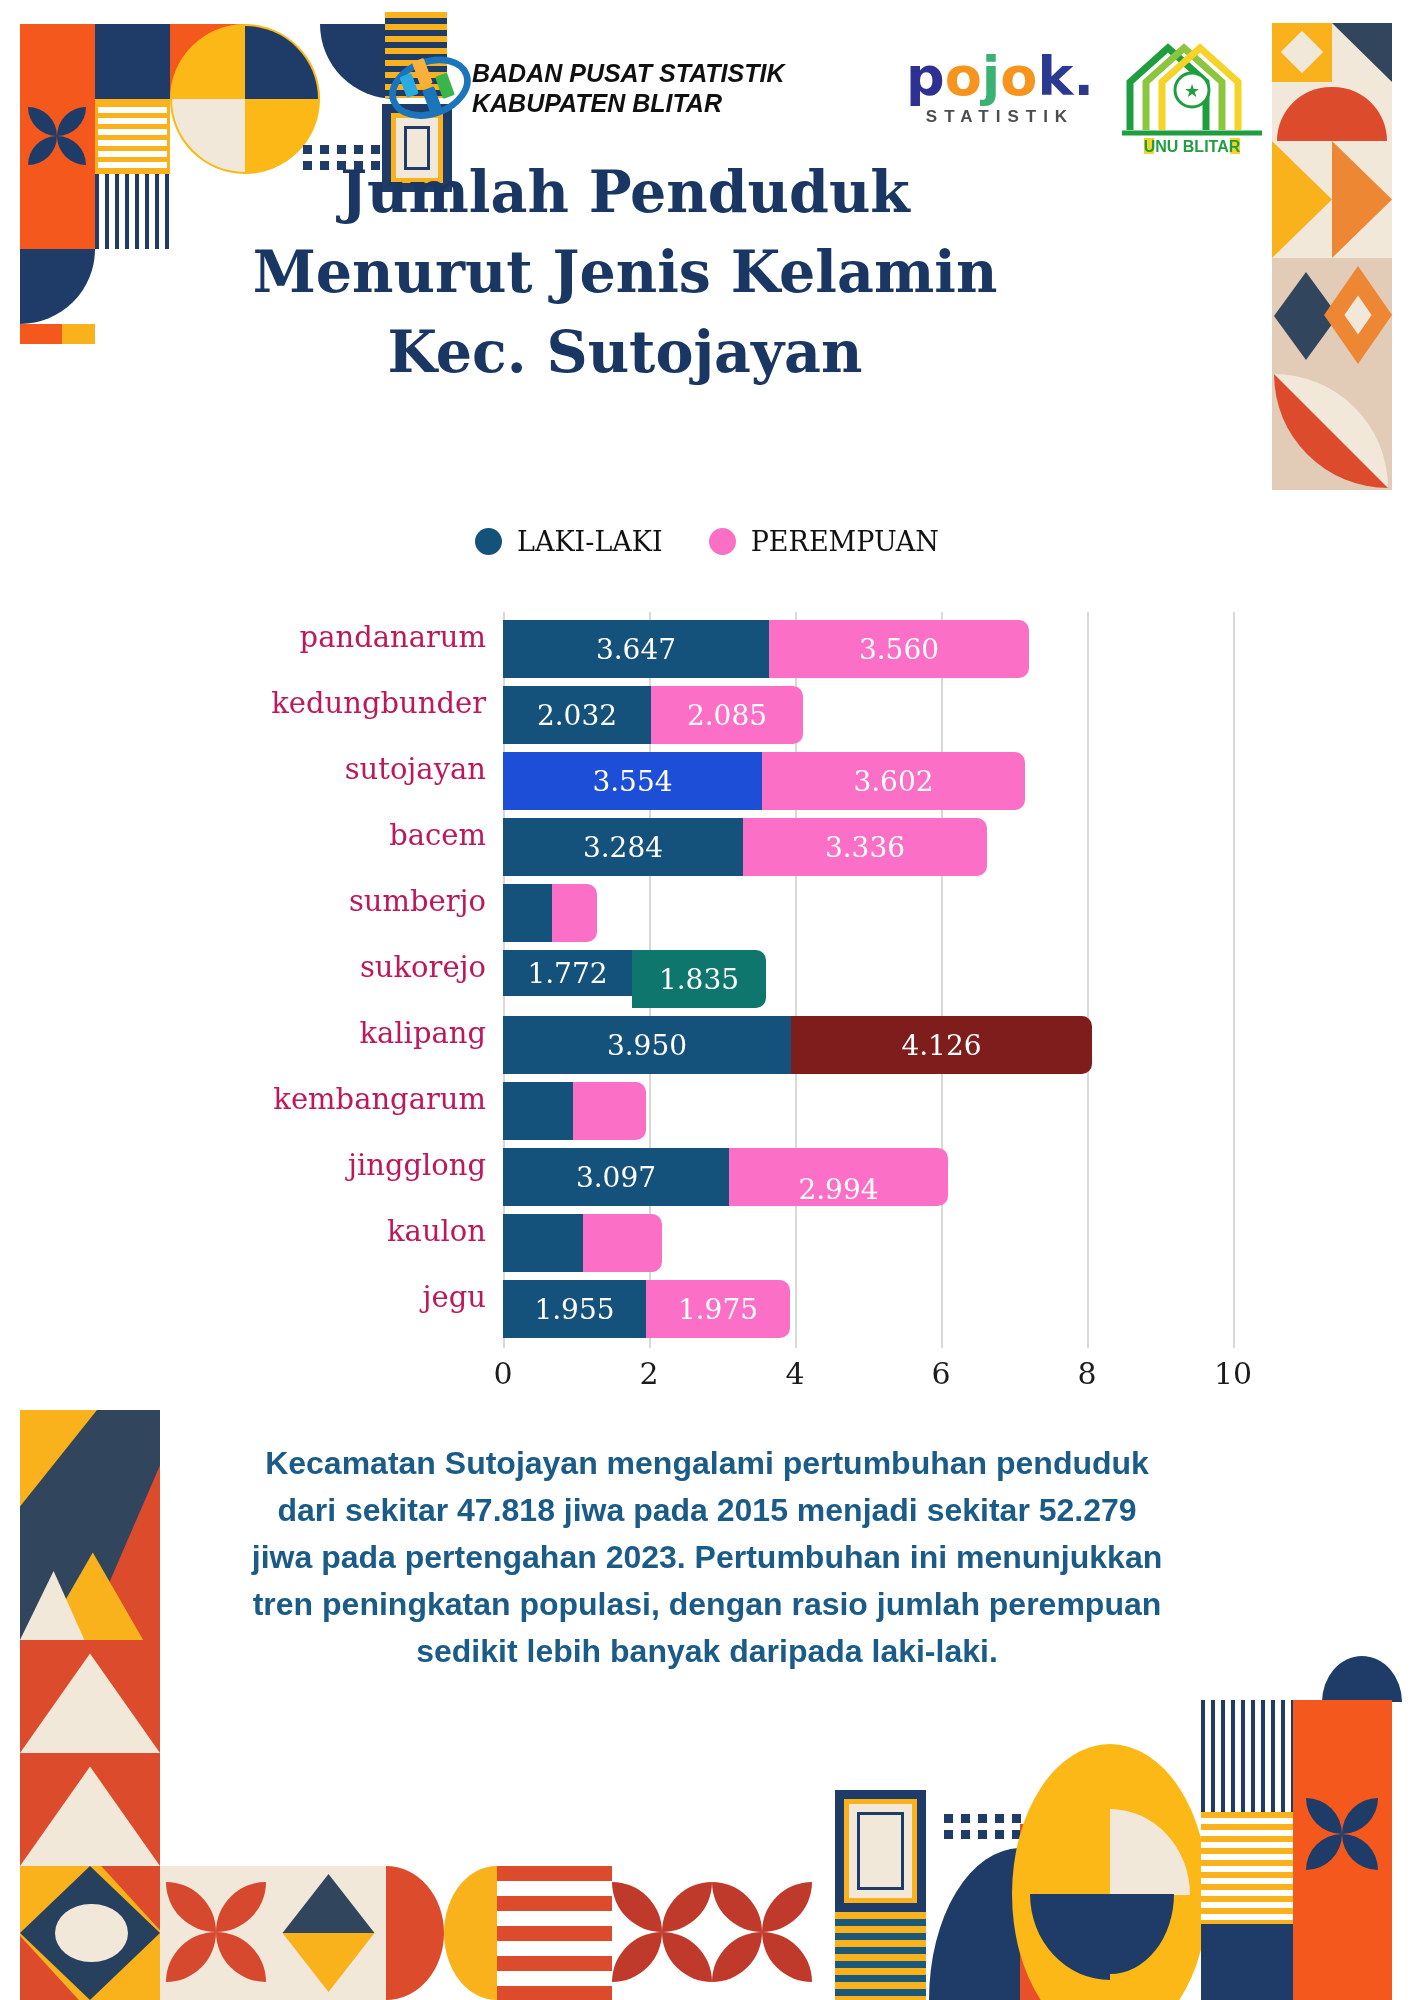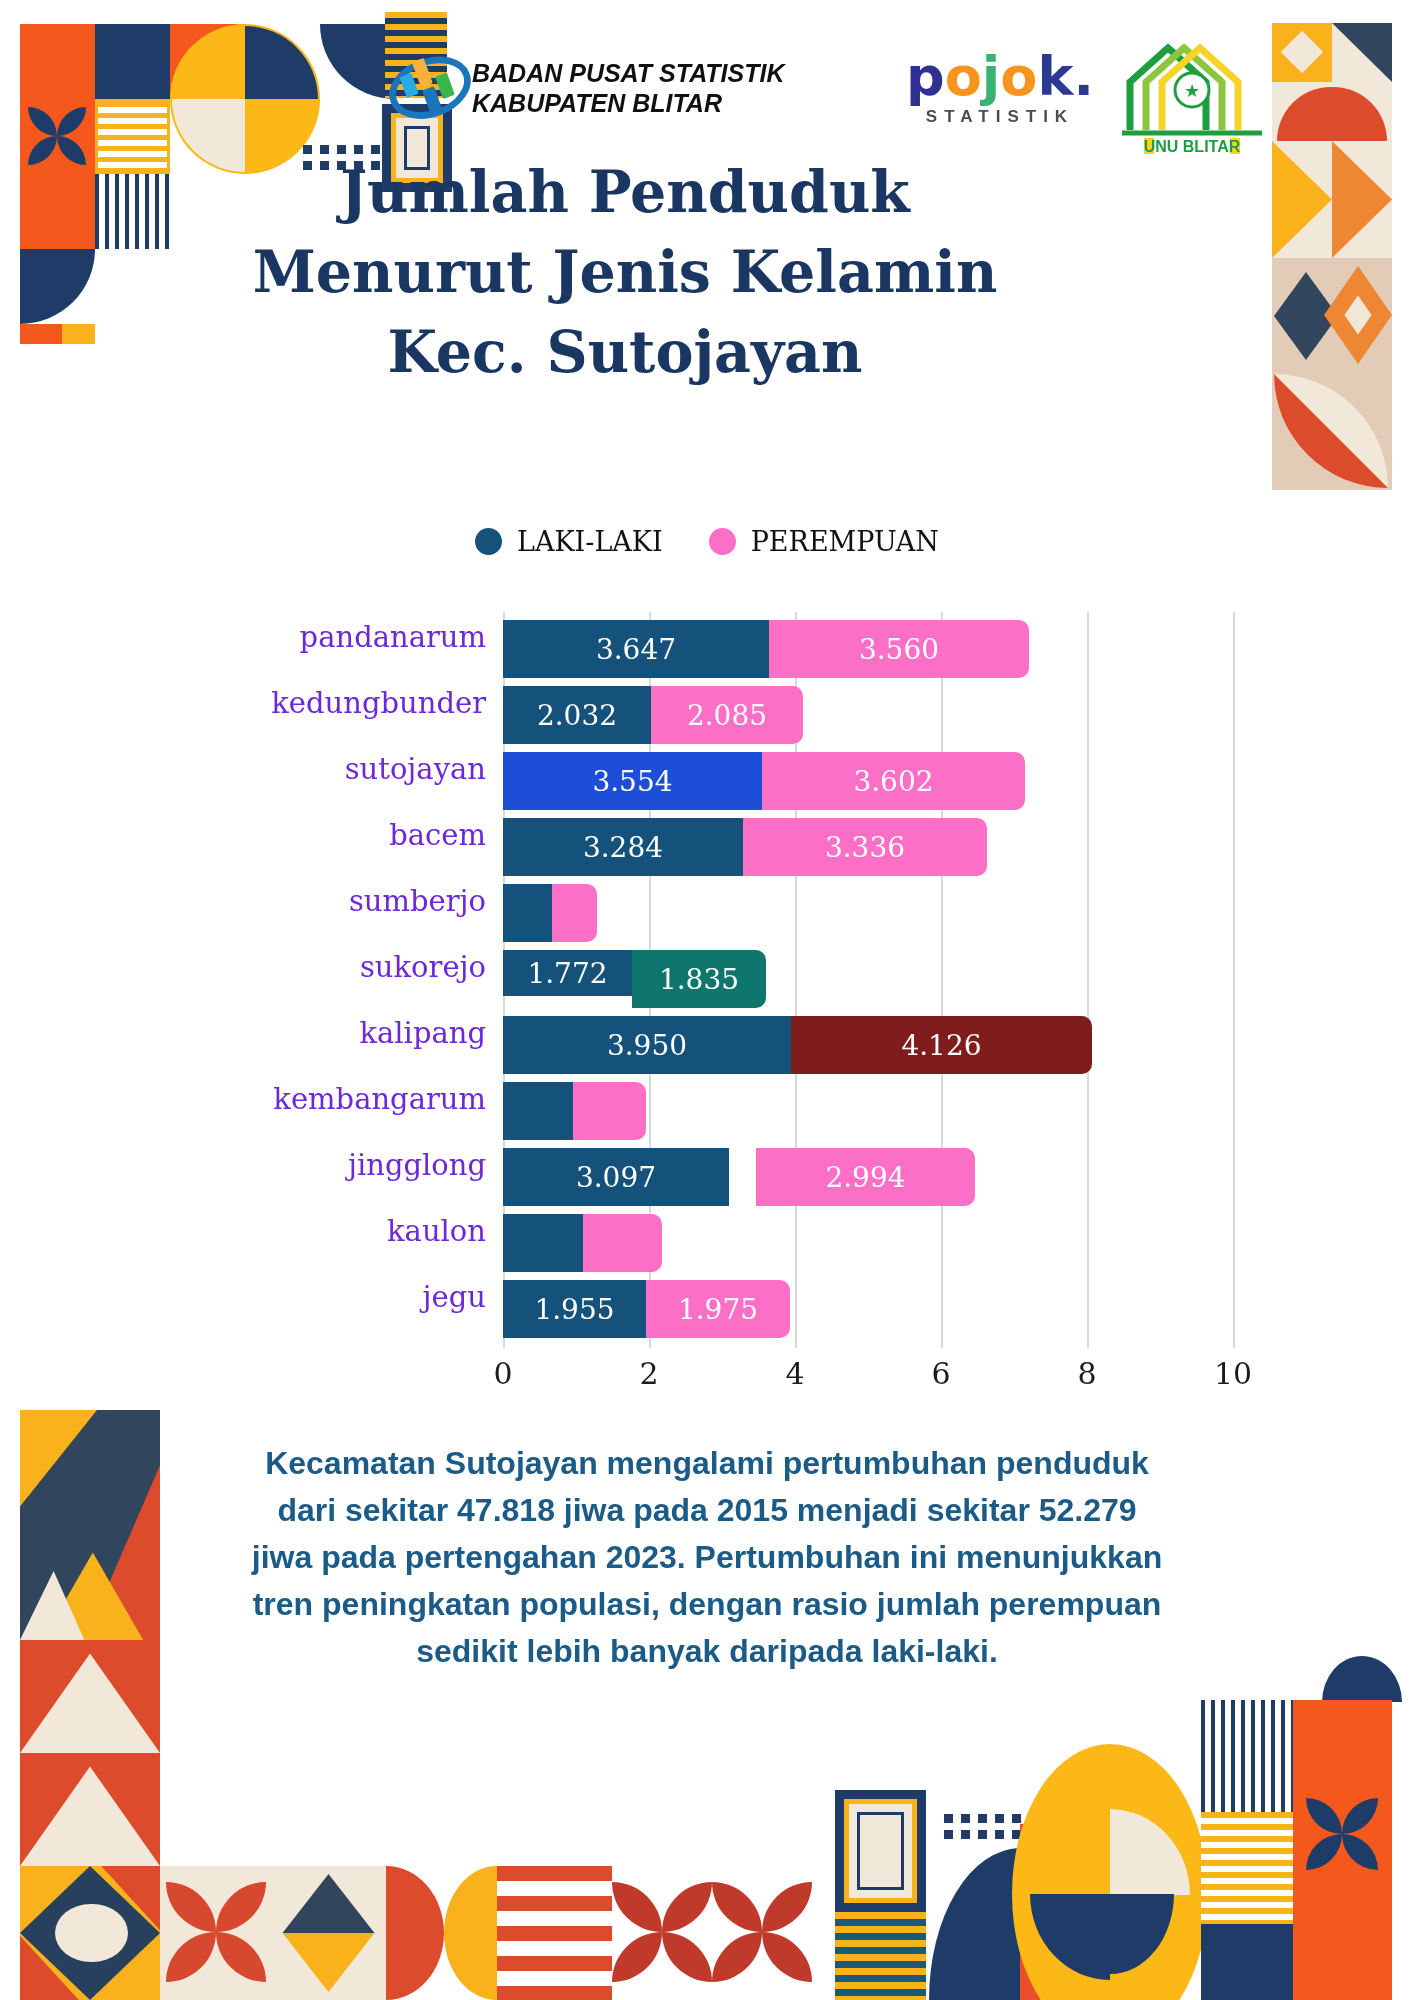--- a/index.html
+++ b/index.html
@@ -22,21 +22,21 @@
          font:700 57px "DejaVu Serif",serif;color:#1A3763;line-height:80px}
 
   
   #legend{left:0;top:526px;width:1414px;display:flex;justify-content:center;gap:46px;align-items:center}
   .leg-item{display:flex;align-items:center;gap:15px}
   .leg-dot{width:27px;height:27px;border-radius:50%}
   .leg-label{font:400 27px "DejaVu Serif",serif;color:#111}
   #chart{left:0;top:612px;width:1414px;height:790px}
   .gridline{position:absolute;top:0;width:2px;height:736px;background:#d9d9d9}
   .cat-label{position:absolute;left:0;width:486px;height:58px;line-height:58px;text-align:right;
-             font:400 29px "DejaVu Serif",serif;color:#6d28d9;white-space:nowrap}
+             font:400 29px "DejaVu Serif",serif;color:#be185d;white-space:nowrap}
   .bar{position:absolute;display:flex;align-items:center;justify-content:center}
   .bar-f{border-radius:0 10px 10px 0}
   .bar span{font:400 28px "DejaVu Serif",serif;color:#fff;white-space:nowrap}
   .tick{position:absolute;top:744px;width:80px;text-align:center;font:400 30px "DejaVu Serif",serif;color:#1c1c1c}
 
   
   #footer{left:0;top:1440px;width:1414px;text-align:center;
           font:700 32px "Liberation Sans",sans-serif;color:#1B5B88;line-height:47px}
 
   
@@ -321,21 +321,21 @@
       <div class="bar bar-f" style="left: 791px; top: 404px; width: 301px; height: 58px; background: #7f1d1d;">
         <span>4.126</span>
       </div>
       <div class="cat-label" style="top: 470px;">kembangarum</div>
       <div class="bar bar-m" style="left: 503px; top: 470px; width: 70px; height: 58px; background: rgb(21, 82, 123);"></div>
       <div class="bar bar-f" style="left: 573px; top: 470px; width: 73px; height: 58px; background: rgb(251, 111, 199);"></div>
       <div class="cat-label" style="top: 536px;">jingglong</div>
       <div class="bar bar-m" style="left: 503px; top: 536px; width: 226px; height: 58px; background: rgb(21, 82, 123);">
         <span>3.097</span>
       </div>
-      <div class="bar bar-f" style="left: 756px; top: 536px; width: 219px; height: 58px; background: rgb(251, 111, 199);">
+      <div class="bar bar-f" style="left: 729px; top: 536px; width: 219px; height: 58px; background: rgb(251, 111, 199); align-items: flex-end;">
         <span>2.994</span>
       </div>
       <div class="cat-label" style="top: 602px;">kaulon</div>
       <div class="bar bar-m" style="left: 503px; top: 602px; width: 80px; height: 58px; background: rgb(21, 82, 123);"></div>
       <div class="bar bar-f" style="left: 583px; top: 602px; width: 79px; height: 58px; background: rgb(251, 111, 199);"></div>
       <div class="cat-label" style="top: 668px;">jegu</div>
       <div class="bar bar-m" style="left: 503px; top: 668px; width: 143px; height: 58px; background: rgb(21, 82, 123);">
         <span>1.955</span>
       </div>
       <div class="bar bar-f" style="left: 646px; top: 668px; width: 144px; height: 58px; background: rgb(251, 111, 199);">

